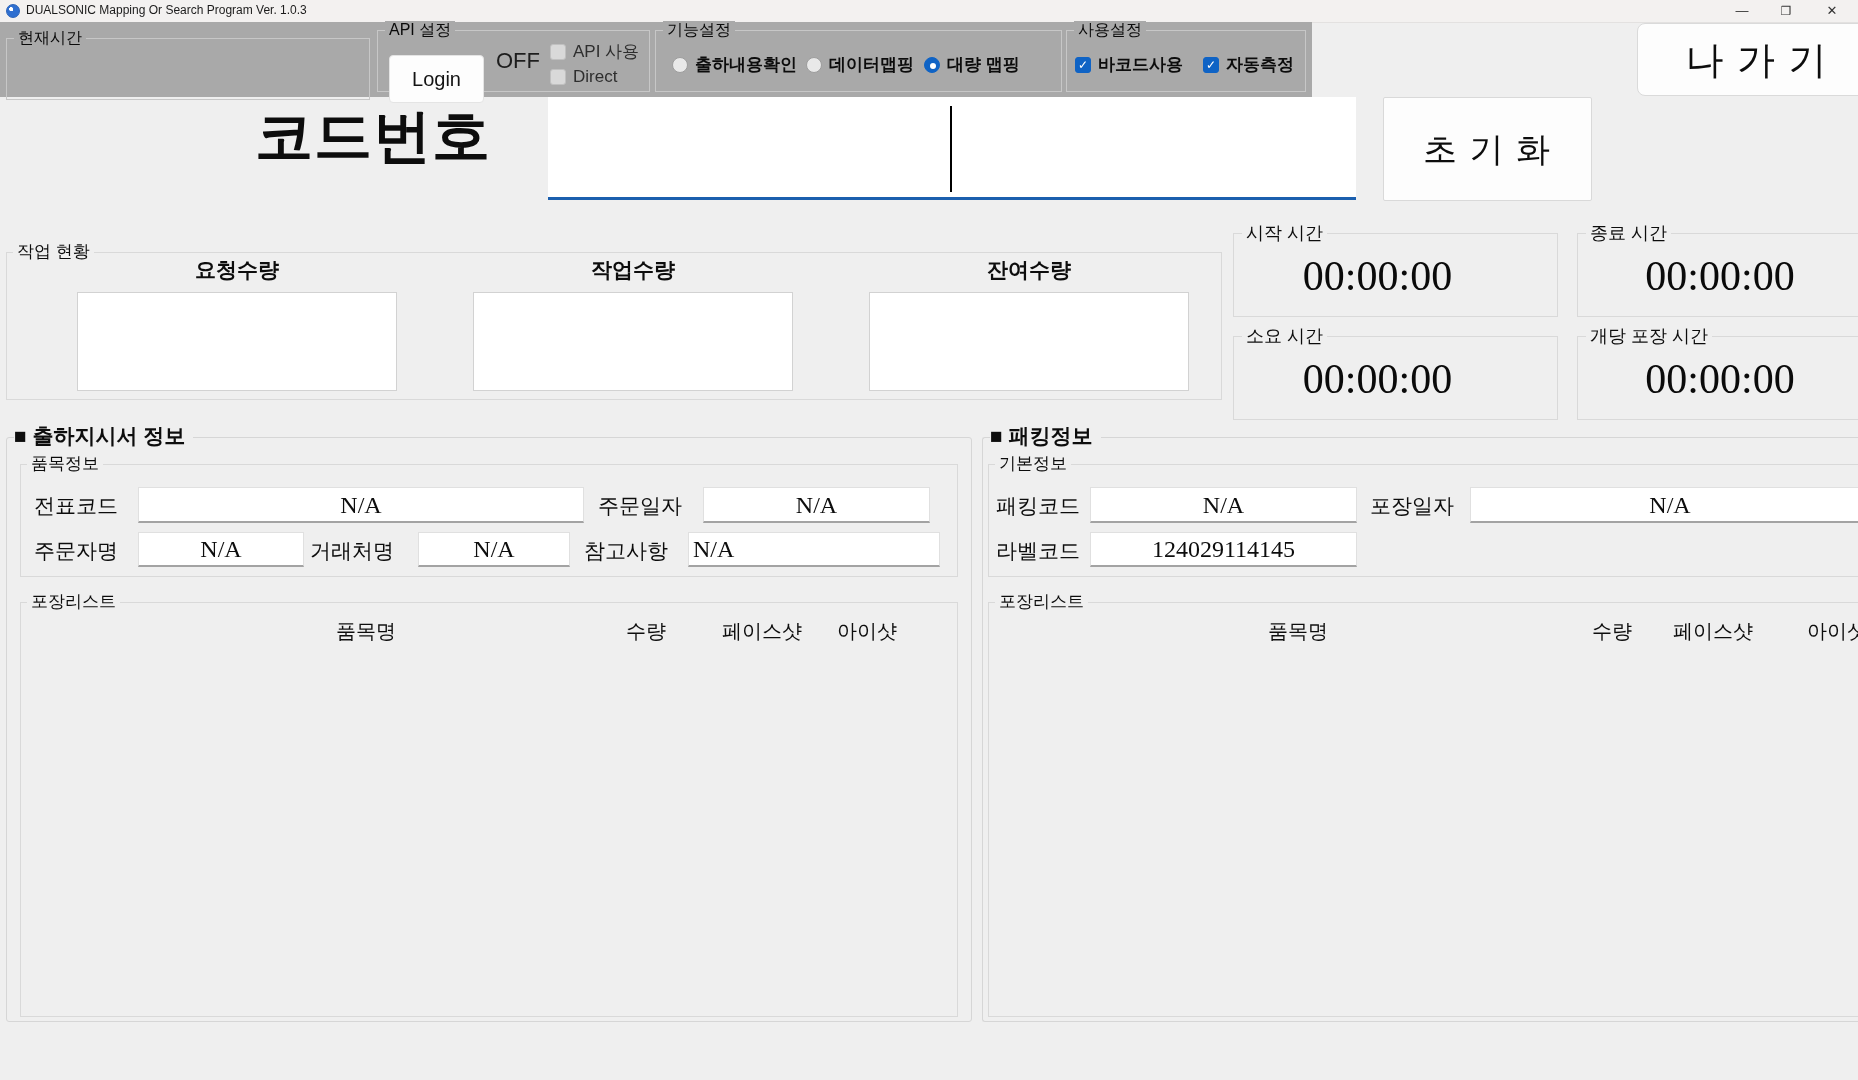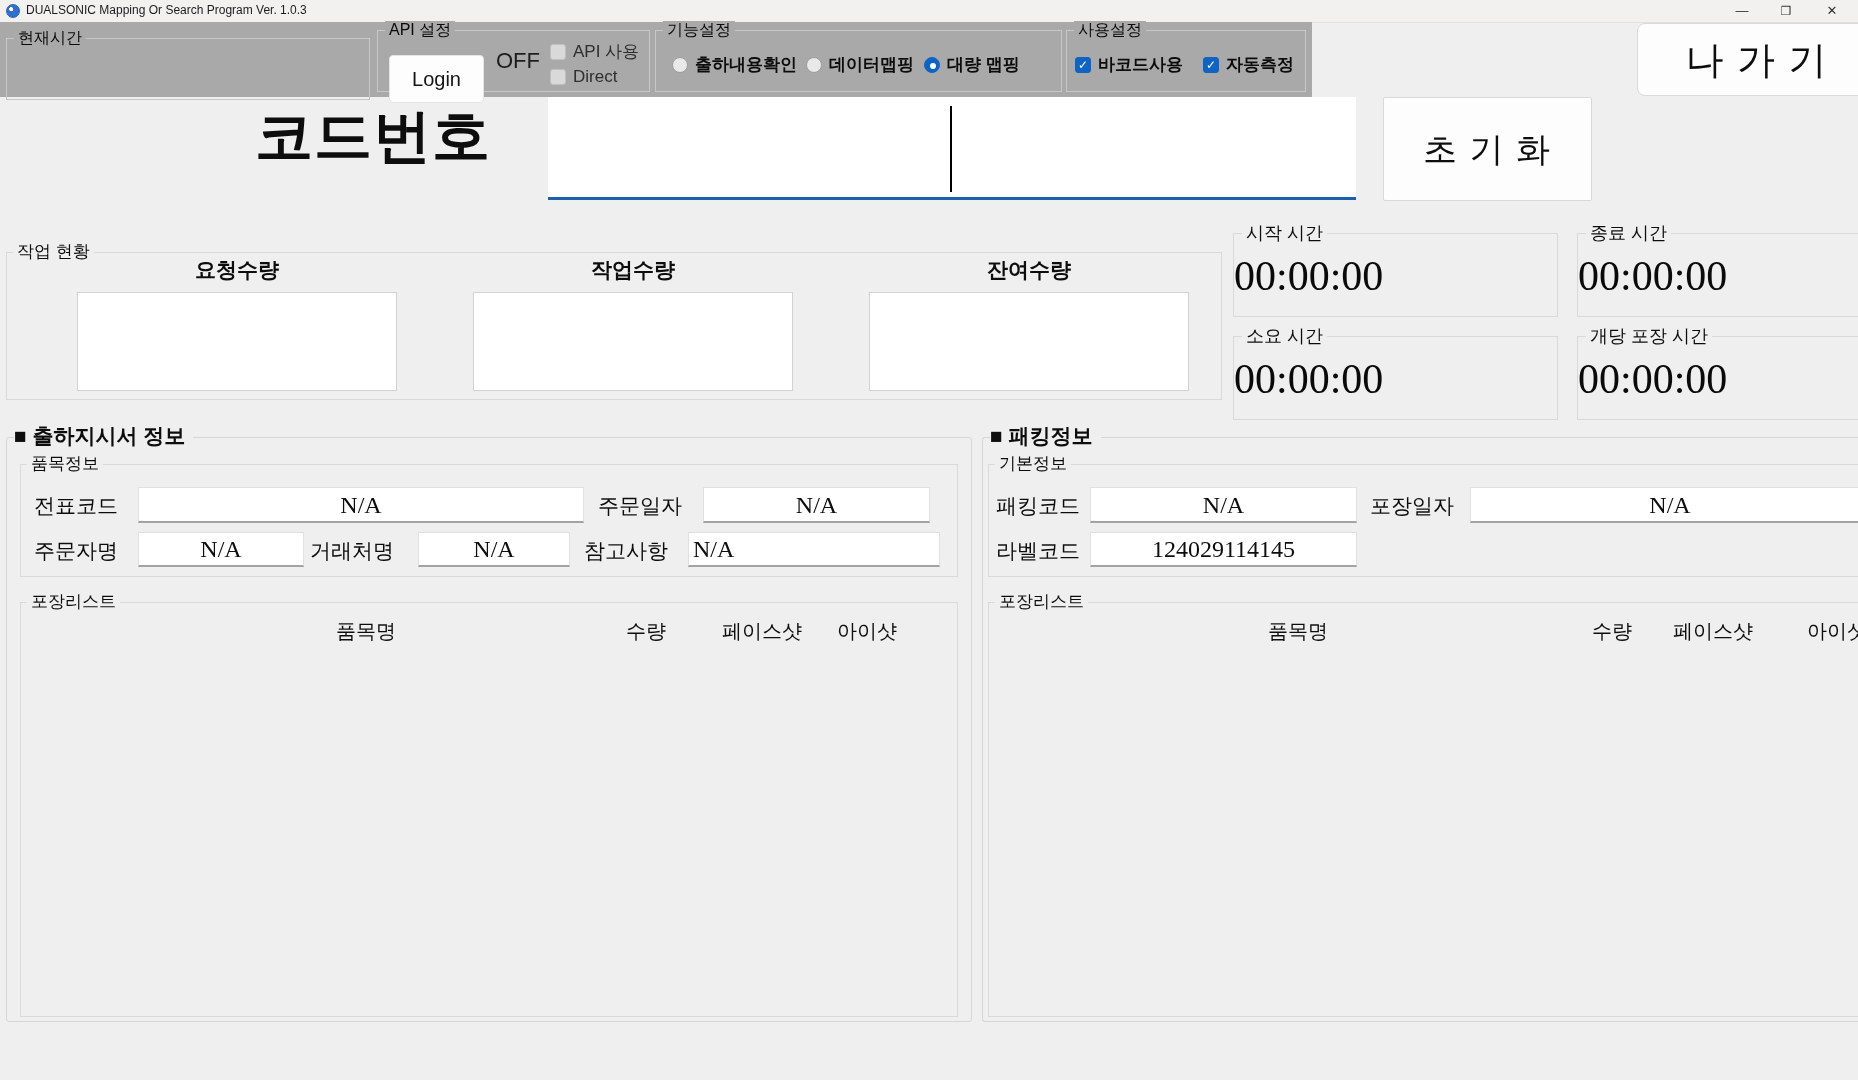--- a/index.html
+++ b/index.html
@@ -72,21 +72,21 @@
     font-size:17px;line-height:20px;color:#0c0c0c;white-space:nowrap;}
   #grp-work{left:6px;top:252px;width:1216px;height:148px;}
   .colhead{position:absolute;top:256px;font-size:21px;font-weight:bold;text-align:center;white-space:nowrap;}
   .workbox{position:absolute;top:292px;width:320px;height:99px;background:#ffffff;border:1px solid #d2d2d2;
     box-sizing:border-box;font-family:"Liberation Serif",serif;font-size:28px;text-align:center;line-height:97px;}
 
   
   .timerbox{position:absolute;border:1px solid #d9d9d9;box-sizing:border-box;background:#efefef;}
   .timerbox .glabel{position:absolute;top:-11px;left:8px;background:#efefef;padding:0 4px;
     font-size:18px;line-height:20px;color:#0c0c0c;white-space:nowrap;}
-  .timerval{position:absolute;top:18px;left:0;width:100%;text-align:left;
+  .timerval{position:absolute;top:18px;left:0;width:100%;text-align:center;
     font-family:"Liberation Serif",serif;font-size:42px;color:#0a0a0a;box-sizing:border-box;}
   #timer-0{left:1233px;top:233px;width:325px;height:84px;}
   #timer-1{left:1577px;top:233px;width:300px;height:84px;}
   #timer-2{left:1233px;top:336px;width:325px;height:84px;}
   #timer-3{left:1577px;top:336px;width:300px;height:84px;}
   #timer-0 .timerval,#timer-2 .timerval{padding-right:36px;}
   #timer-1 .timerval,#timer-3 .timerval{padding-right:14px;}
 
   
   .panel{position:absolute;border:1px solid #d6d6d6;border-radius:3px;box-sizing:border-box;}

